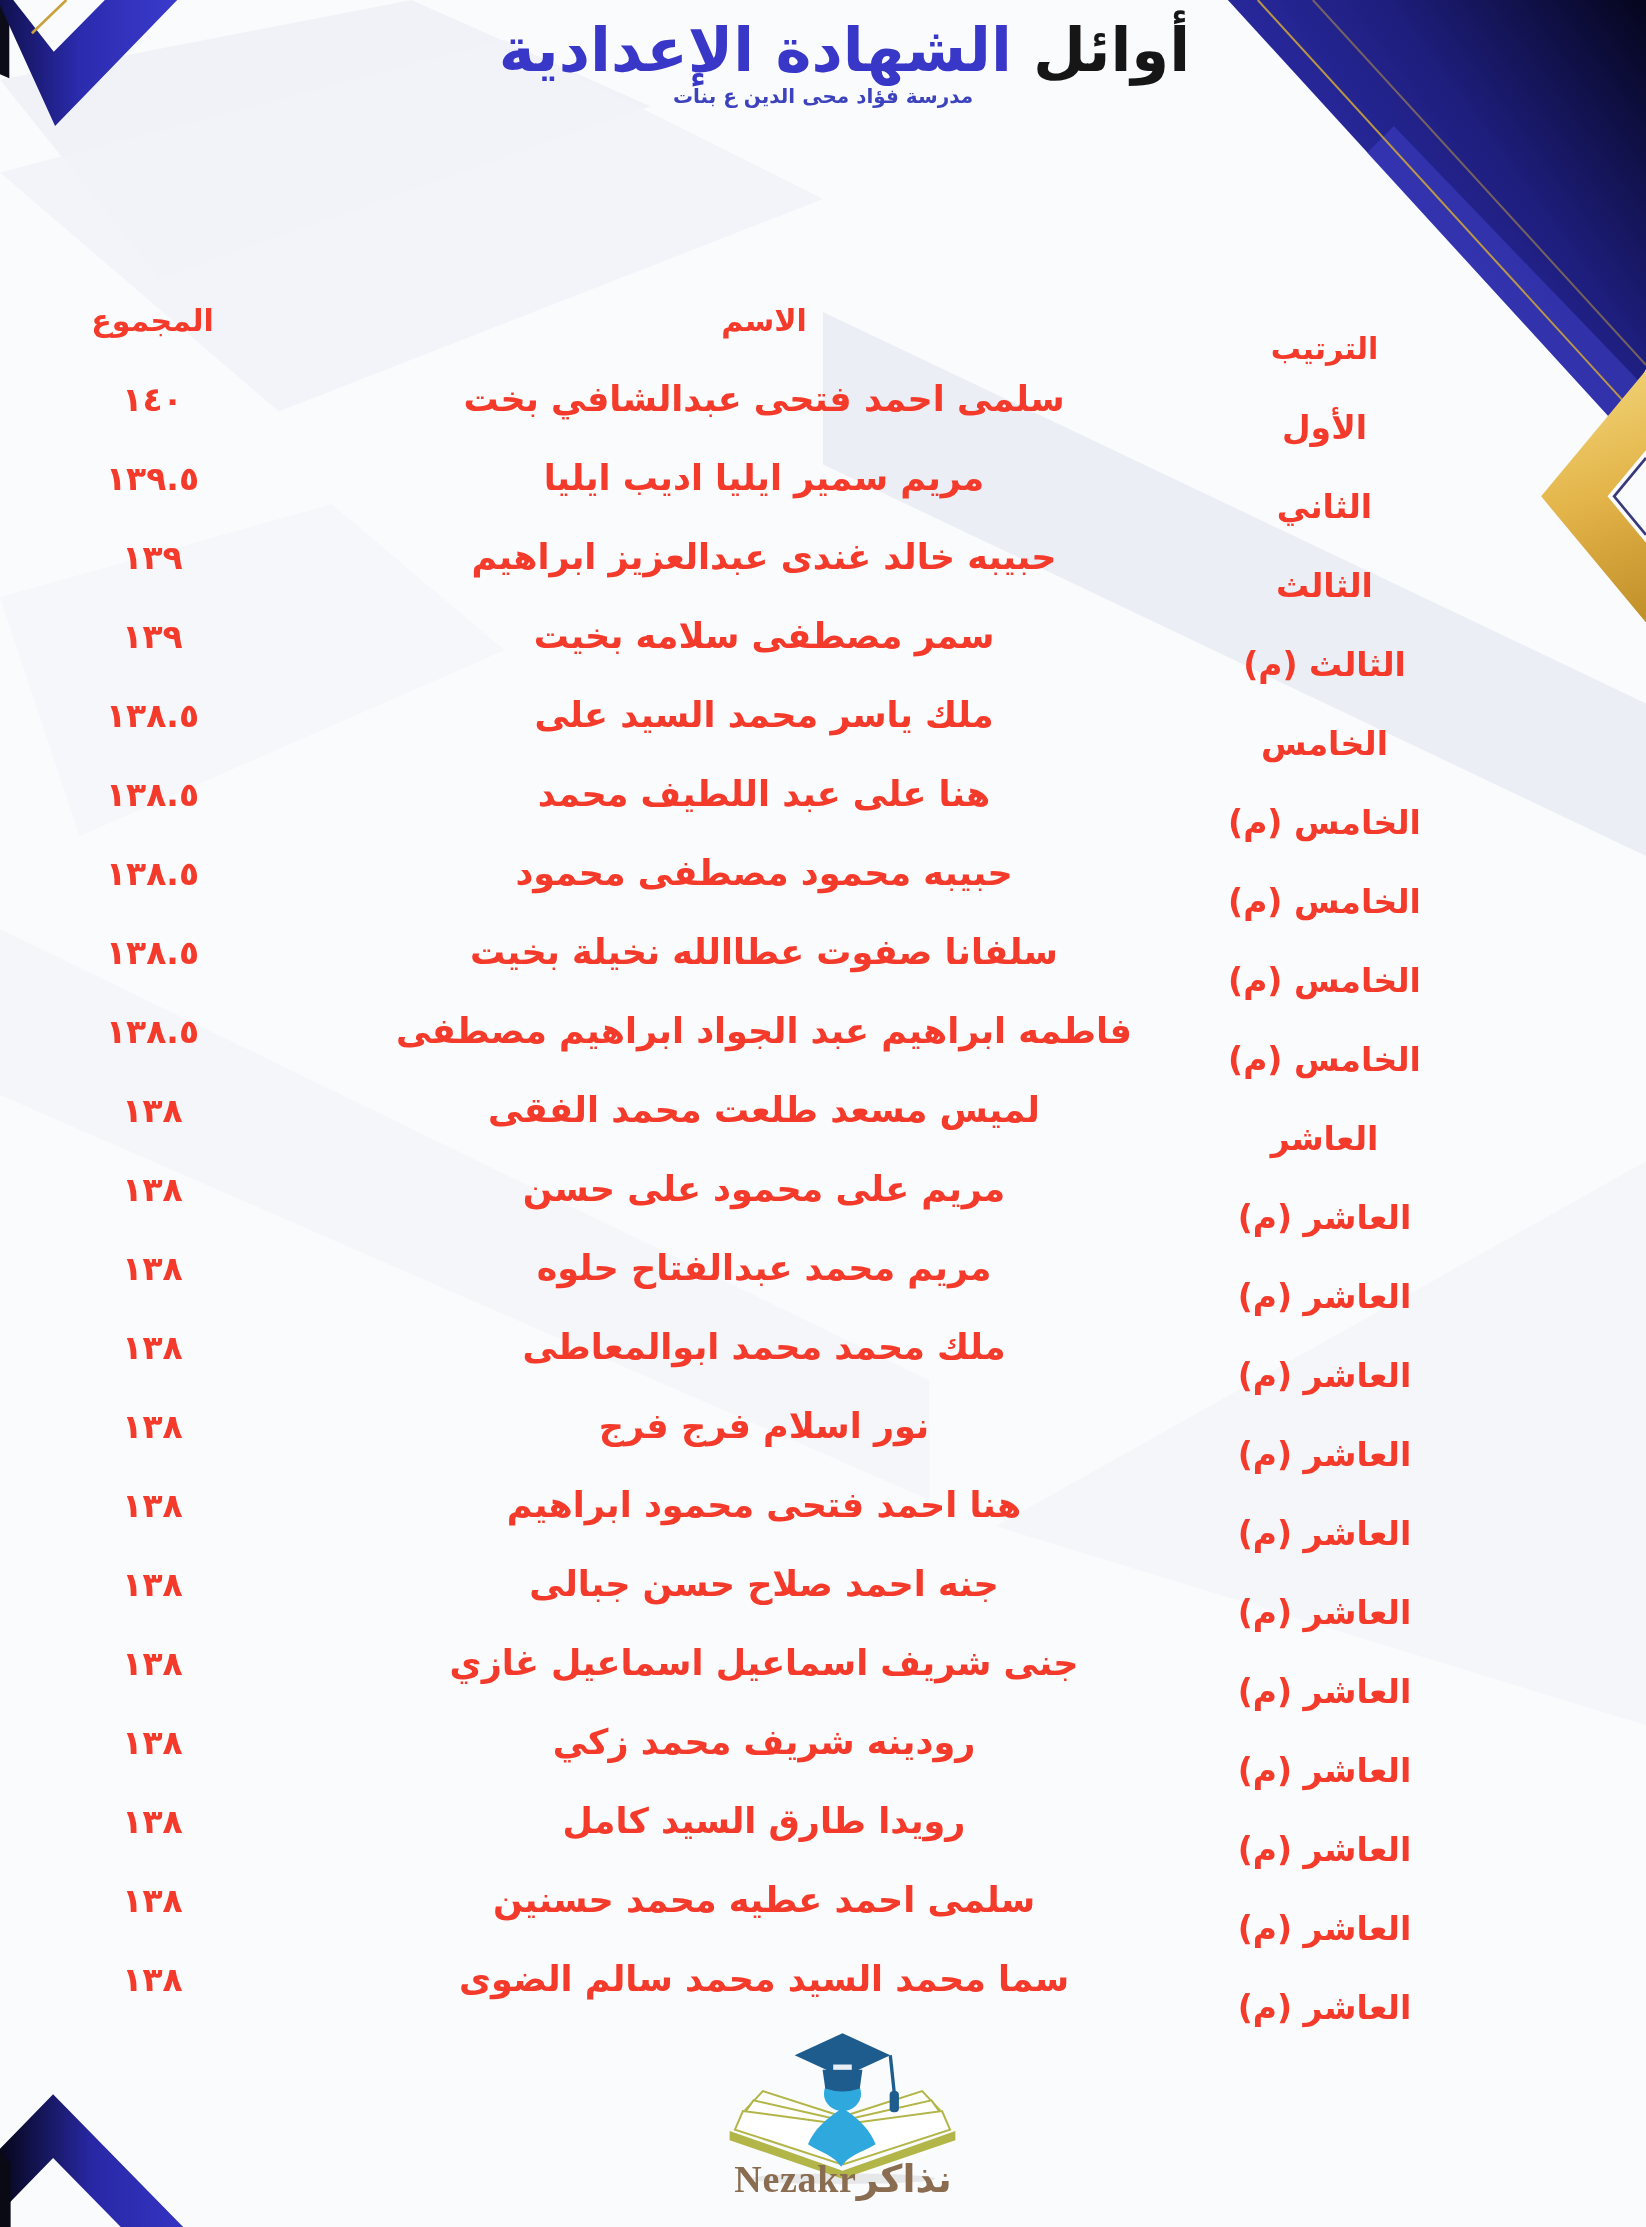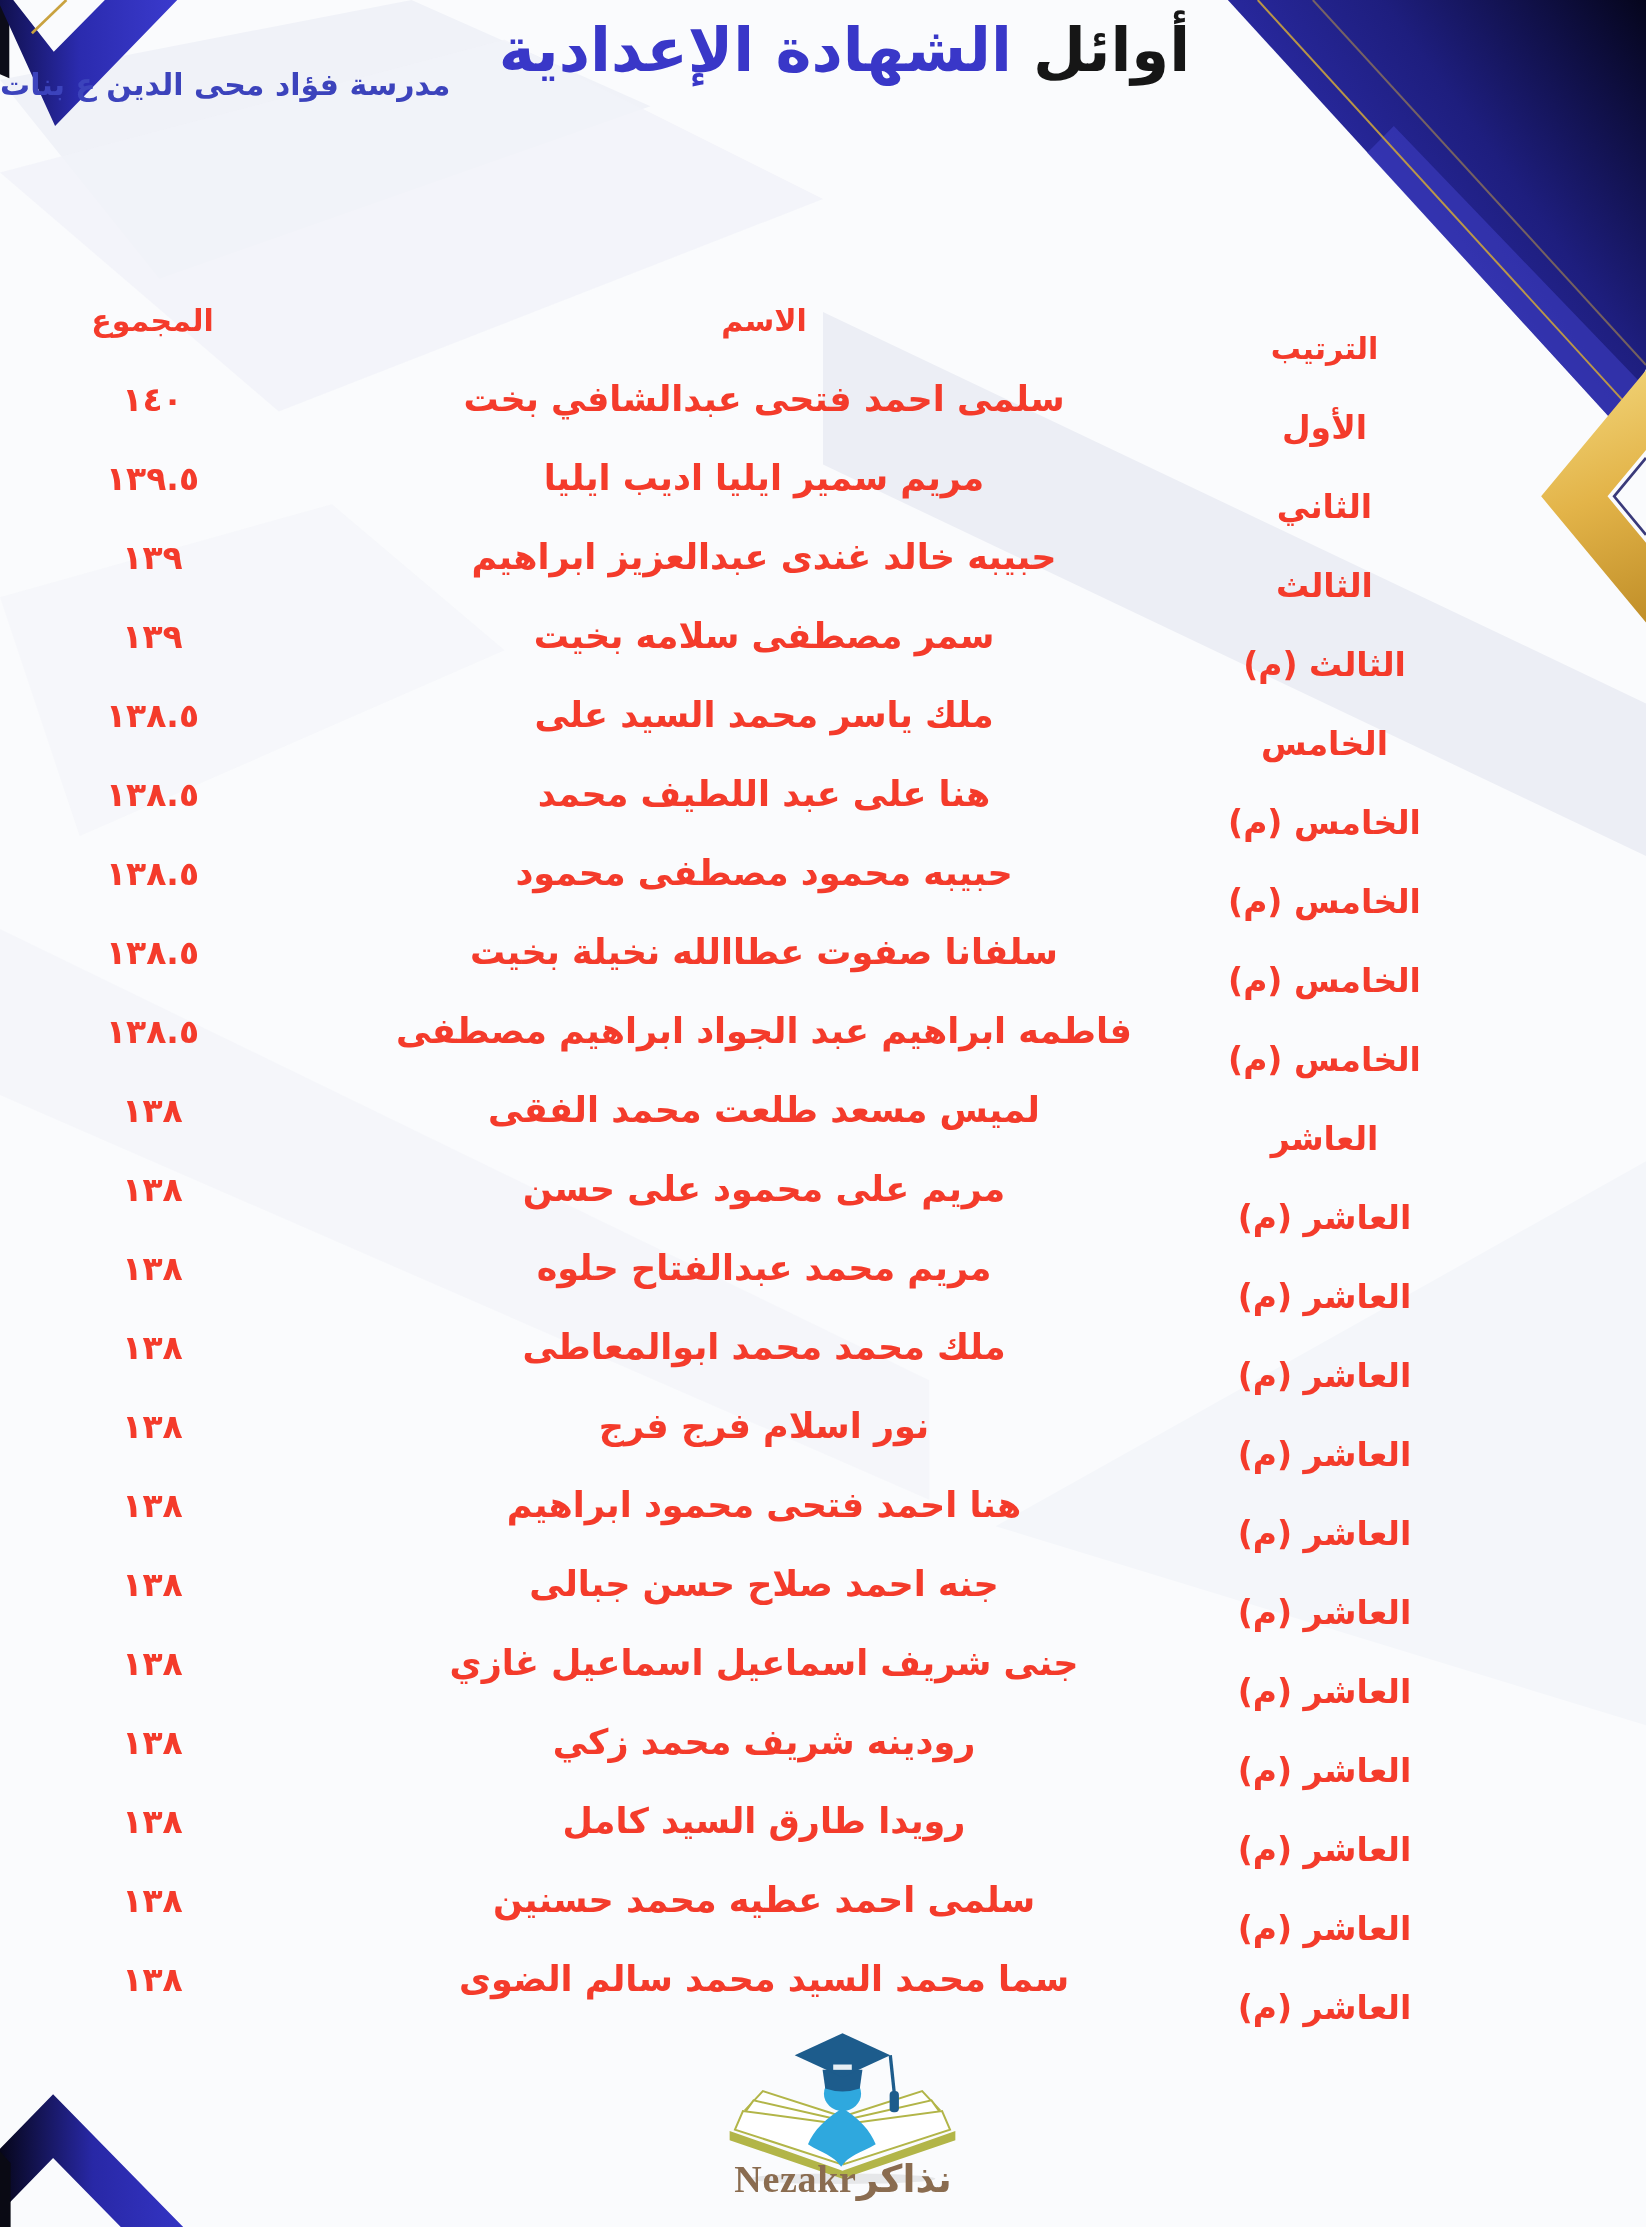--- a/index.html
+++ b/index.html
@@ -14,23 +14,23 @@
   .content{position:absolute;inset:0;z-index:1;}
 
   .title{
     position:absolute;top:0;left:0;width:100%;
     text-align:center;line-height:100px;
     font-size:61px;font-weight:700;white-space:nowrap;
   }
   .title .t-black{color:#161616;margin-top:32px;}
   .title .t-blue{color:var(--title-blue,#3937C8);margin-left:43px;}
   .subtitle{
-    position:absolute;top:64px;left:0;width:100%;
-    text-align:left;line-height:42px;
-    font-size:30px;font-weight:700;color:var(--subtitle-blue,#3C43BC);
+    position:absolute;top:75px;left:0;width:100%;
+    text-align:center;line-height:42px;
+    font-size:20px;font-weight:700;color:var(--subtitle-blue,#3C43BC);
   }
 
   .results{position:absolute;top:280px;left:0;width:100%;}
   .row{position:relative;height:79px;}
   .cell{
     position:absolute;top:50%;transform:translateY(-50%);
     text-align:center;color:var(--red,#F43B2B);font-weight:700;
     white-space:nowrap;
   }
   .cell.rank {left:1122px;width:405px;font-size:33px;margin-top:28px;}

